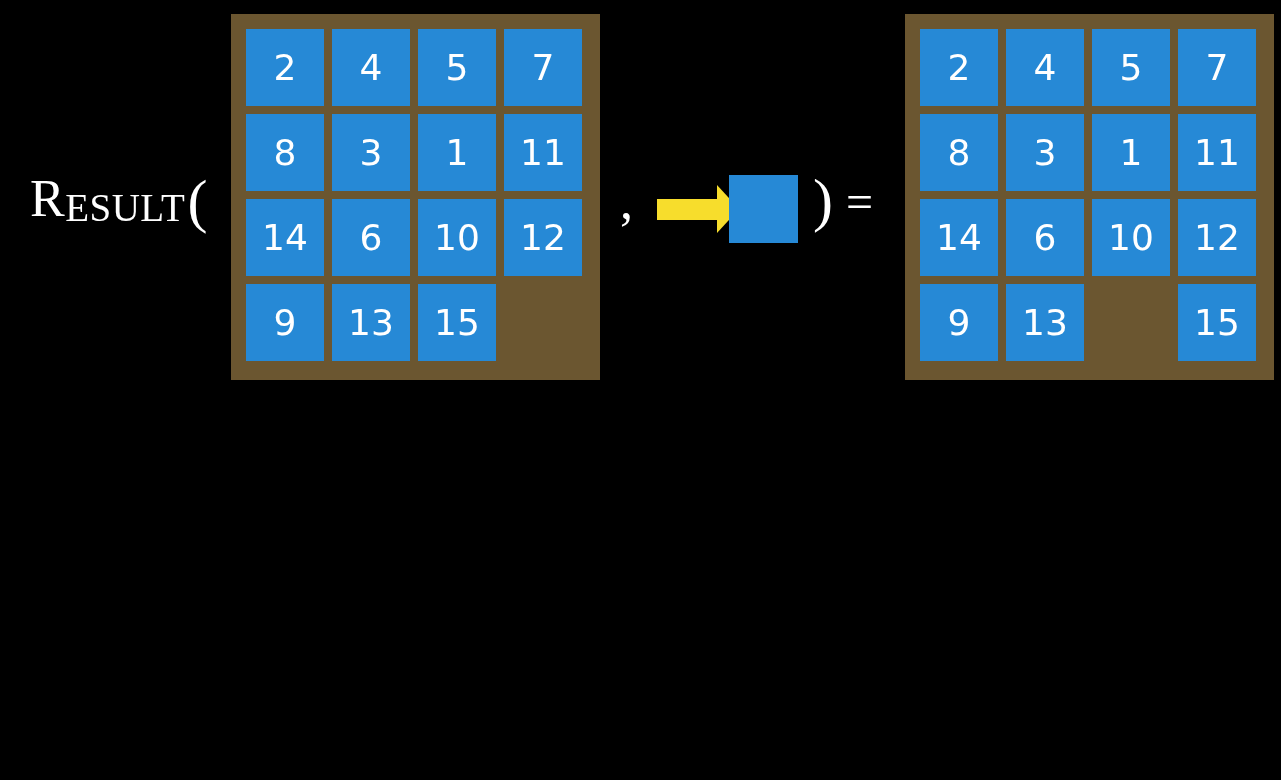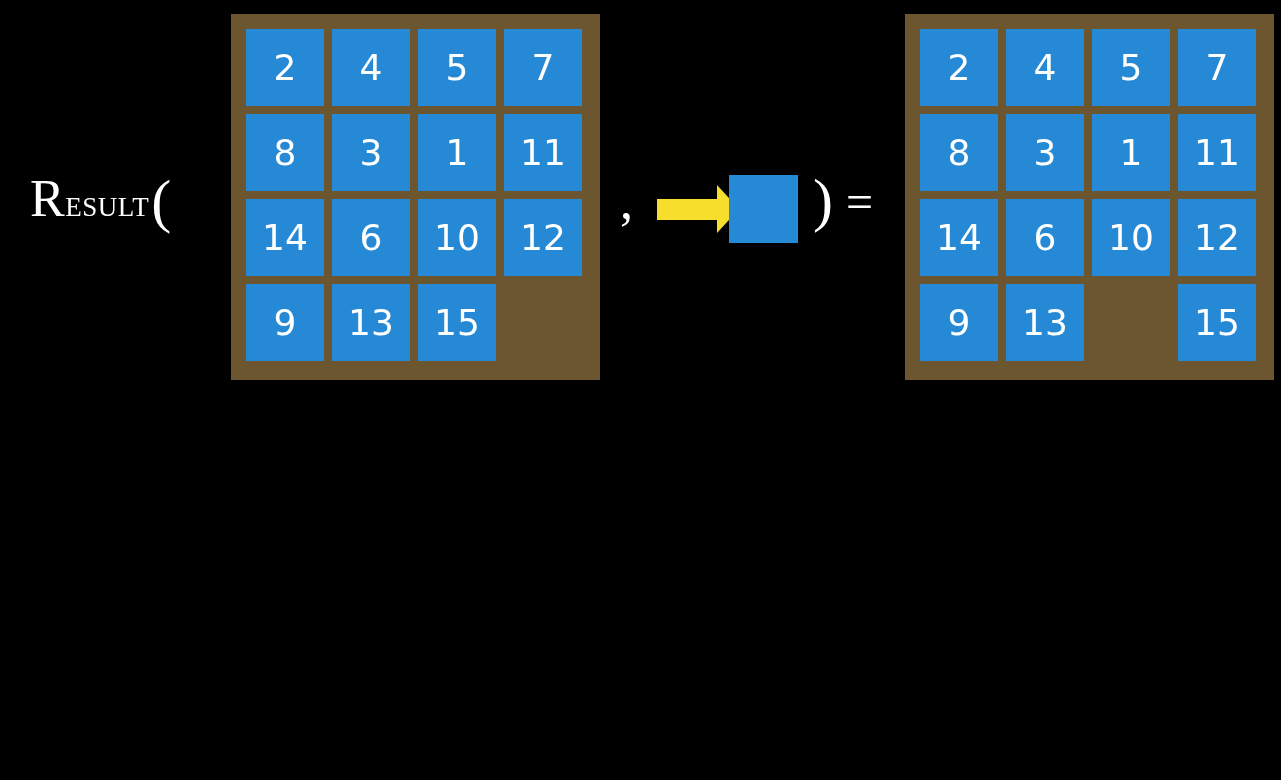--- a/index.html
+++ b/index.html
@@ -41,21 +41,21 @@
     color: #ffffff;
     font-family: "Liberation Serif", serif;
     white-space: nowrap;
     letter-spacing: 0.5px;
   }
   .result-label .cap {
     font-size: 52px;
     line-height: 1;
   }
   .result-label .smallcaps {
-    font-size: 27px;
+    font-size: 39px;
     line-height: 1;
     margin-top: 16px;
   }
   .result-label .paren {
     font-size: 60px;
     line-height: 1;
     margin-left: 2px;
     position: relative;
     top: 2px;
   }

